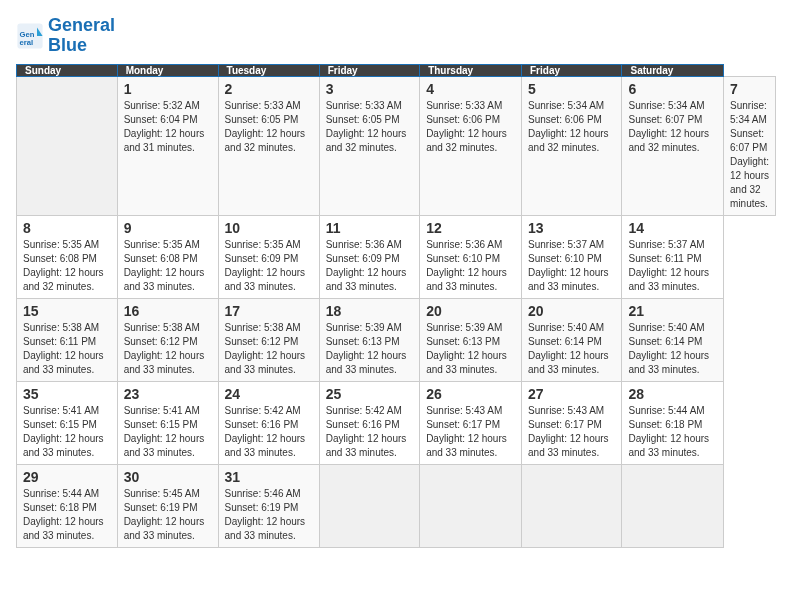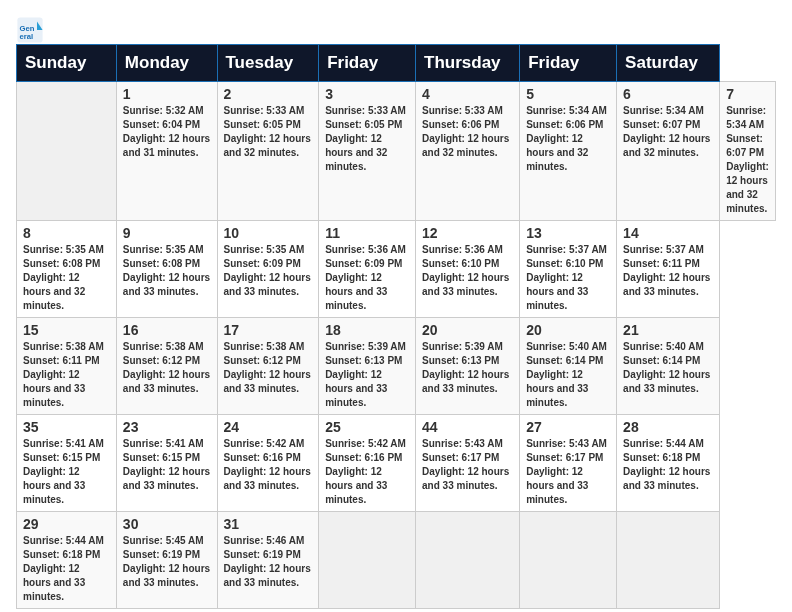--- a/index.html
+++ b/index.html
@@ -7,20 +7,21 @@
       font-family: Arial, sans-serif;
       background: #fff;
       width: 792px;
       min-height: 612px;
       padding: 16px;
     }
     .header {
       display: flex;
       justify-content: space-between;
       align-items: flex-start;
+      margin-bottom: 8px;
     }
     .logo {
       display: flex;
       align-items: center;
     }
     .logo-text {
       font-size: 18px;
       font-weight: bold;
       color: #333;
       line-height: 1.1;
@@ -44,25 +45,25 @@
     .location {
       font-size: 14px;
       color: #555;
     }
     table {
       width: 100%;
       border-collapse: collapse;
       font-size: 11px;
     }
     thead tr th {
-      background-color: #0f172a;
+      background-color: #404040;
       color: #fff;
       text-align: left;
-      padding: 8px 8px;
-      font-size: 17px;
+      padding: 0 8px;
+      font-size: 10px;
       font-weight: bold;
       border: 1px solid #1a6fb5;
     }
     tbody tr td {
       border: 1px solid #ccc;
       vertical-align: top;
       padding: 4px 6px;
       height: 80px;
       width: 14.28%;
       background: #fff;
@@ -74,37 +75,40 @@
       font-size: 14px;
       font-weight: bold;
       color: #333;
       display: block;
       margin-bottom: 2px;
     }
     .day-info {
       font-size: 10px;
       color: #333;
       line-height: 1.4;
-      font-weight: bold;
     }
     td.empty {
       background: #f0f0f0 !important;
     }
   </style>
 </head>
 <body>
 
 <div class="header">
   <div class="logo">
     <svg class="logo-icon" viewBox="0 0 40 40">
       <rect x="2" y="2" width="36" height="36" rx="4" fill="#e8f0f8"></rect>
       <text x="5" y="22" font-family="Arial" font-weight="bold" font-size="11" fill="#1a6fb5">Gen</text>
       <text x="5" y="33" font-family="Arial" font-weight="bold" font-size="11" fill="#1a6fb5">eral</text>
       <polygon points="30,8 38,20 30,20" fill="#2a9fd6"></polygon>
     </svg>
+    <div class="logo-text">
+      <span>General</span><br>
+      <span>Blue</span>
+    </div>
   </div>
   <div class="title-block">
   </div>
 </div>
 
 <table>
   <thead>
     <tr>
     <th>Sunday</th>
         <th>Monday</th>
@@ -218,21 +222,21 @@
       </td>
         <td>
         <span class="day-num">24</span>
         <span class="day-info">Sunrise: 5:42 AM<br>Sunset: 6:16 PM<br>Daylight: 12 hours and 33 minutes.</span>
       </td>
         <td>
         <span class="day-num">25</span>
         <span class="day-info">Sunrise: 5:42 AM<br>Sunset: 6:16 PM<br>Daylight: 12 hours and 33 minutes.</span>
       </td>
         <td>
-        <span class="day-num">44</span>
+        <span class="day-num">26</span>
         <span class="day-info">Sunrise: 5:43 AM<br>Sunset: 6:17 PM<br>Daylight: 12 hours and 33 minutes.</span>
       </td>
         <td>
         <span class="day-num">27</span>
         <span class="day-info">Sunrise: 5:43 AM<br>Sunset: 6:17 PM<br>Daylight: 12 hours and 33 minutes.</span>
       </td>
         <td>
         <span class="day-num">28</span>
         <span class="day-info">Sunrise: 5:44 AM<br>Sunset: 6:18 PM<br>Daylight: 12 hours and 33 minutes.</span>
       </td>

